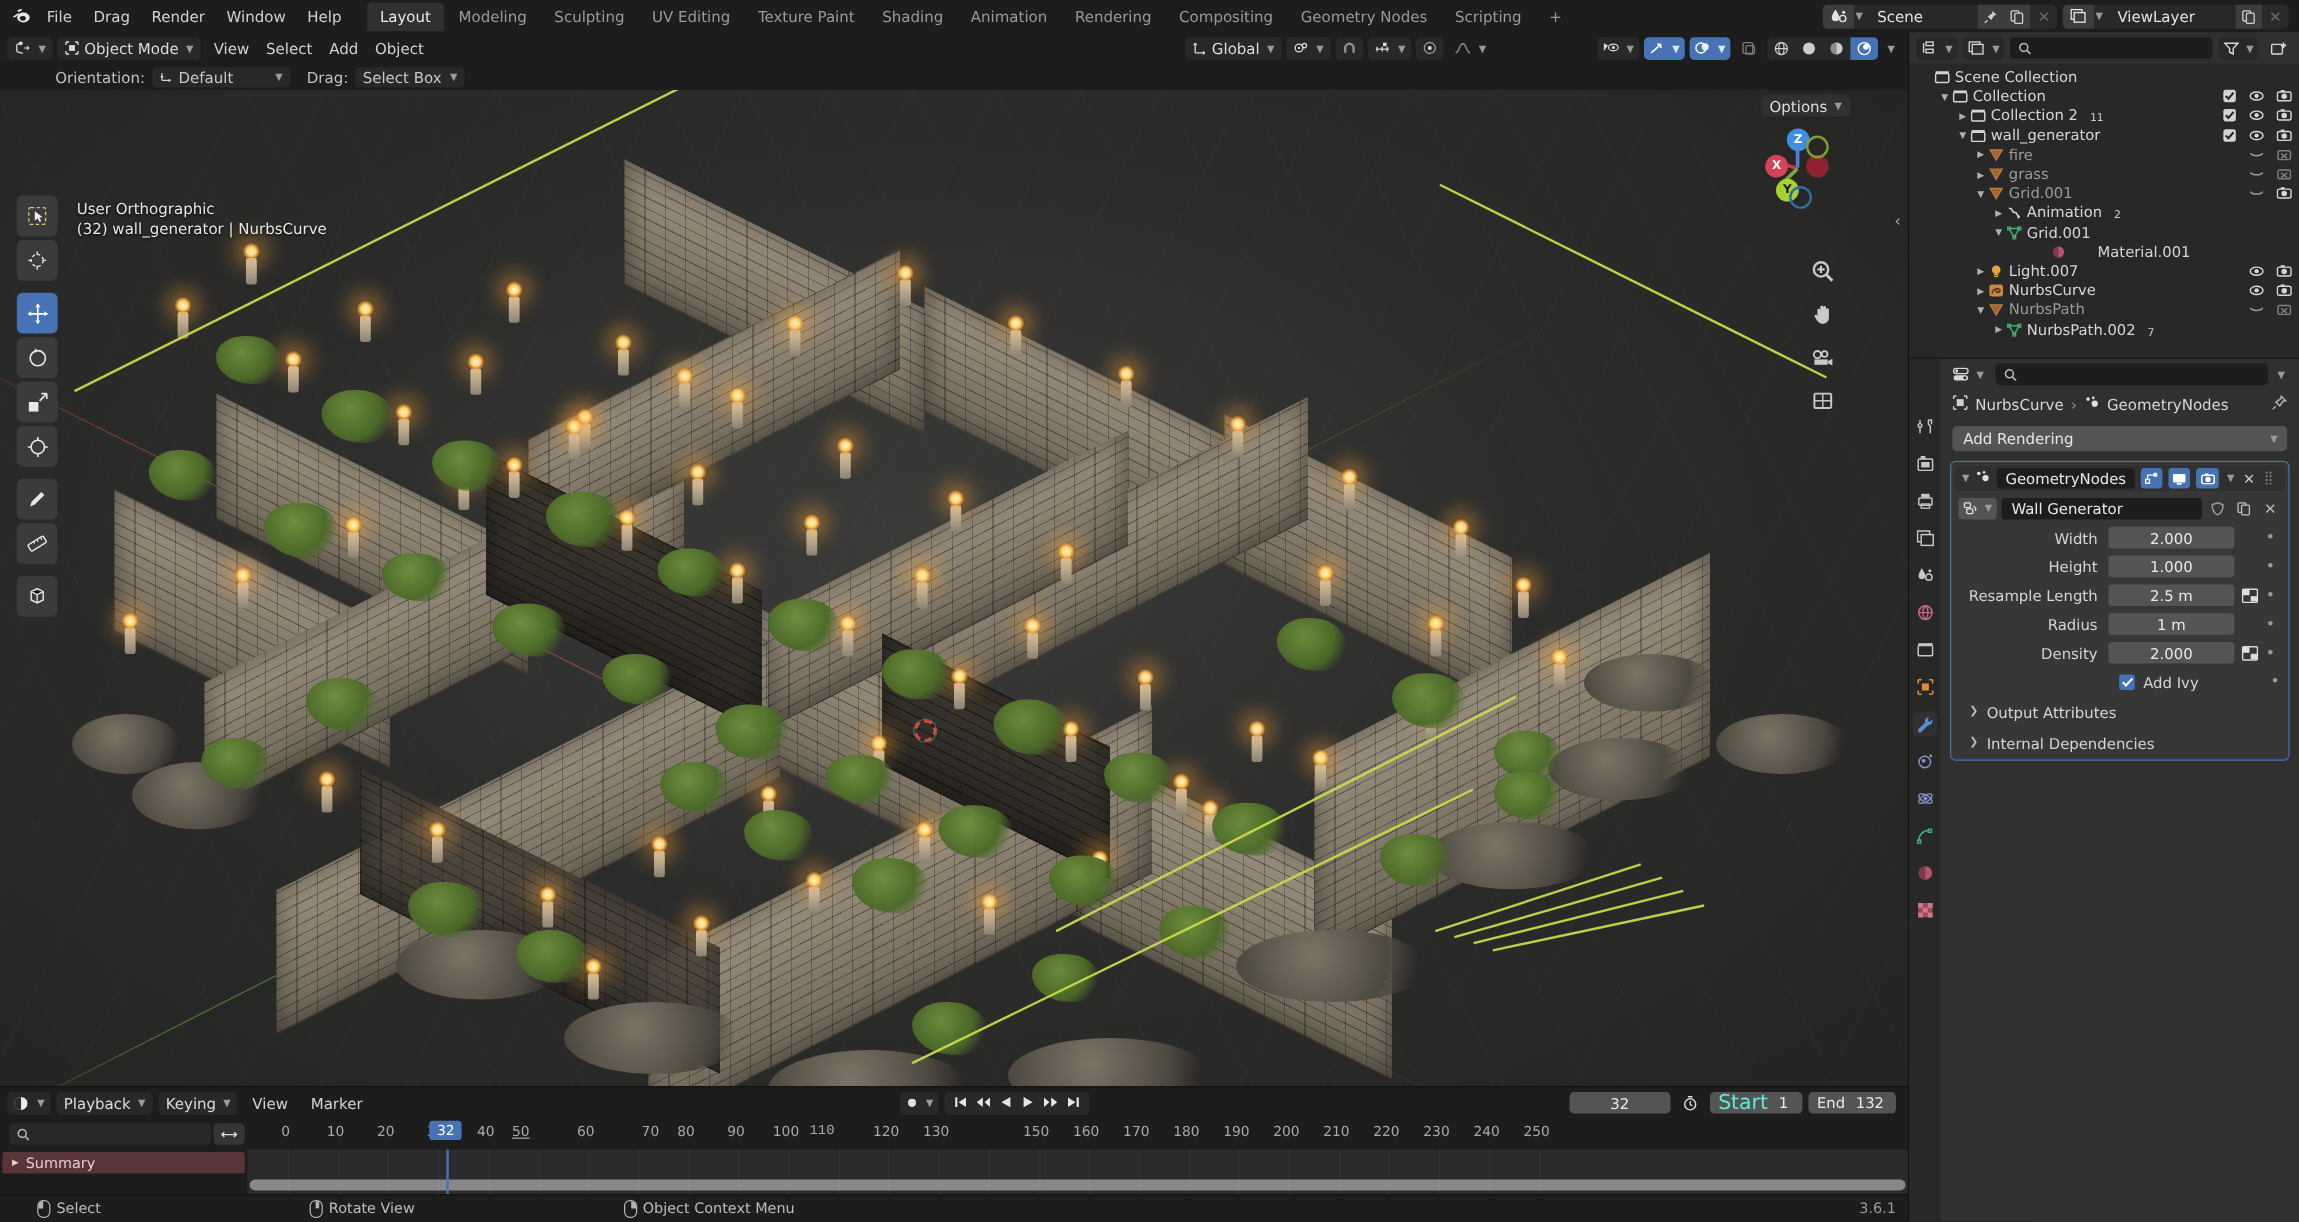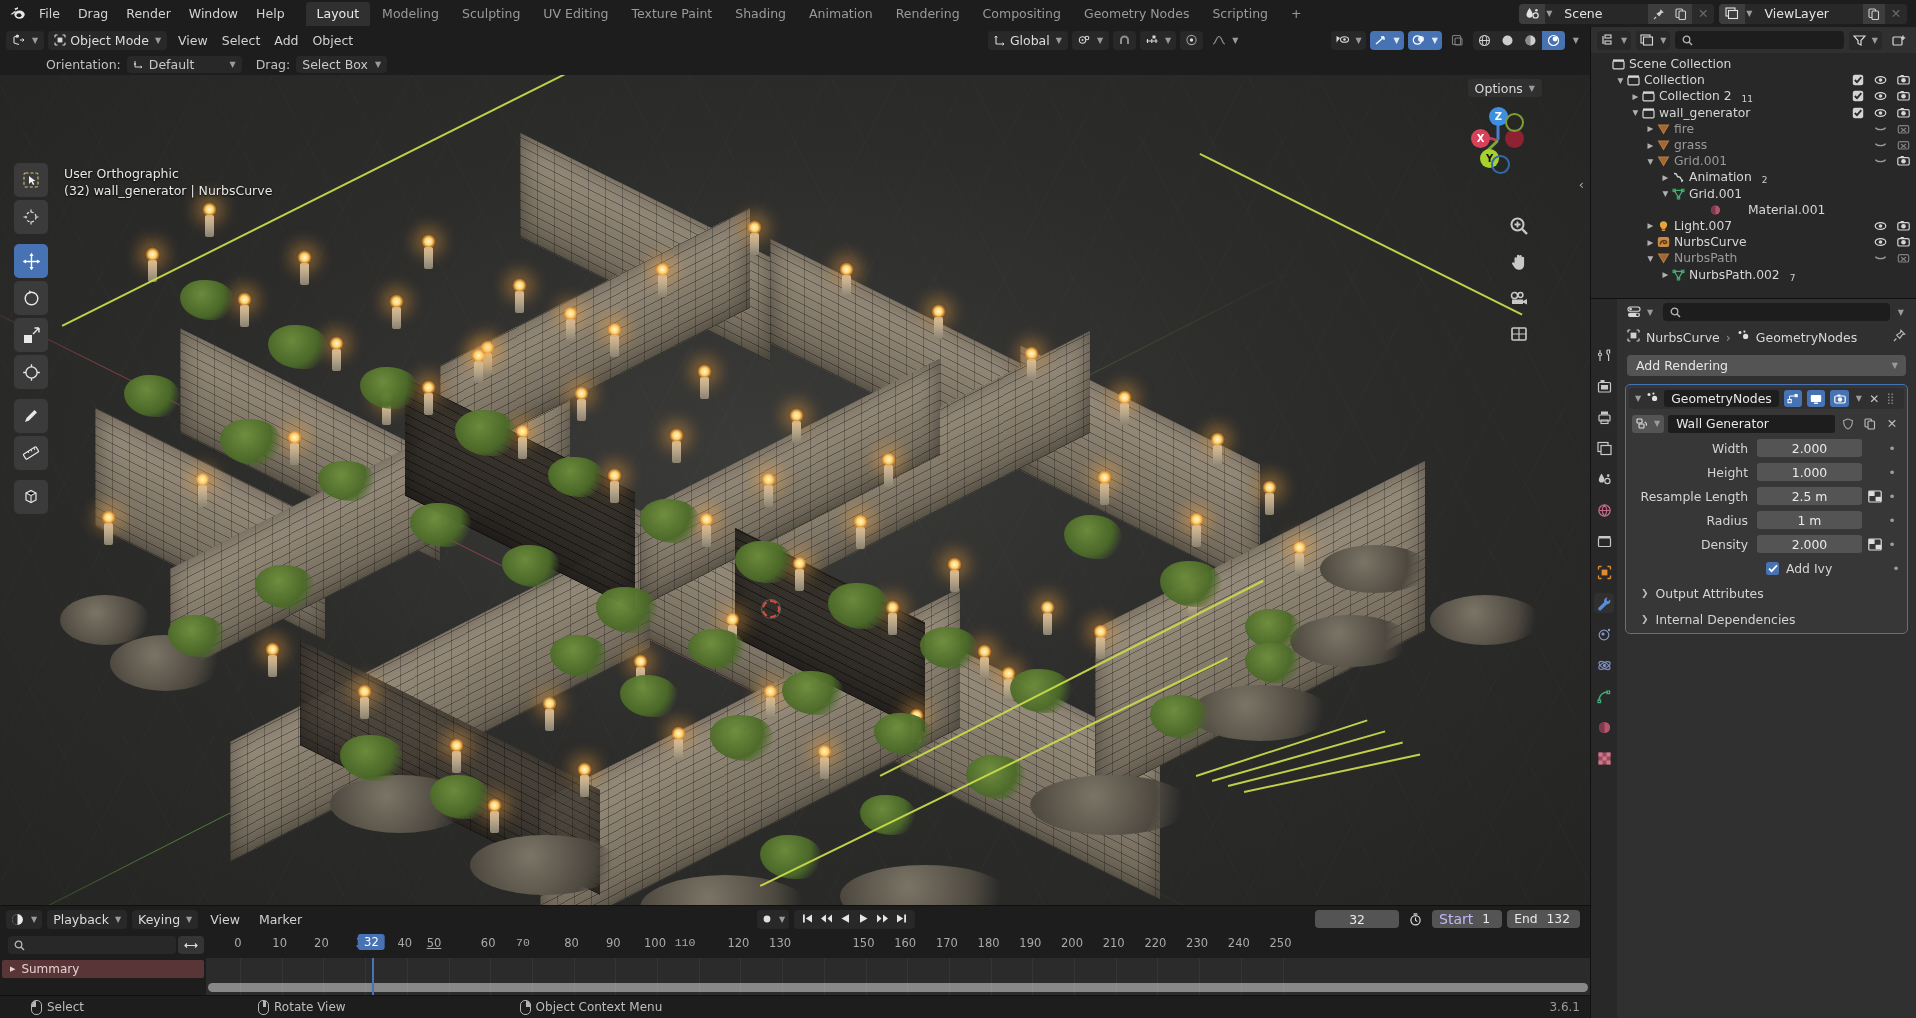--- a/index.html
+++ b/index.html
@@ -787,21 +787,21 @@
 
           <div class="pval" style="width:84px;flex:none;background:#545454;height:18px;border-radius:4px;">32</div>
           <div class="icobox flat">
             <svg width="13" height="13" viewBox="0 0 13 13">
                 <circle cx="6.5" cy="7.3" r="4.6" fill="none" stroke="#dcdcdc" stroke-width="1.2"></circle>
                 <path d="M6.5 4.6 L6.5 7.3 L8.3 8.6" stroke="#dcdcdc" stroke-width="1.1" fill="none"></path>
                 <path d="M4.6 1 L8.4 1" stroke="#dcdcdc" stroke-width="1.3"></path>
               </svg>
           </div>
           <div style="display:flex;background:#545454;border-radius:4px;height:18px;align-items:center;">
-            <span style="padding:0 7px;font-size:14px;color:#c4b5fd">Start</span>
+            <span style="padding:0 7px;font-size:17px;color:#5eead4">Start</span>
             <span style="padding:0 12px 0 2px;font-size:12.3px;color:#eaeaea">1</span>
           </div>
           <div style="display:flex;background:#545454;border-radius:4px;height:18px;align-items:center;margin-right:4px">
             <span style="padding:0 7px;font-size:12.3px;color:#eaeaea">End</span>
             <span style="padding:0 10px 0 2px;font-size:12.3px;color:#eaeaea">132</span>
           </div>
         </div>
 
         <div class="tl-row2">
           <div class="tl-search">
@@ -818,21 +818,21 @@
               </svg>
           </div>
           <div class="ruler" id="tl-ruler">
               <span class="tick" style="left: 34px;">0</span>
               <span class="tick" style="left: 75.7px;">10</span>
               <span class="tick" style="left: 117.4px;">20</span>
               <span class="tick" style="left: 159.1px;">30</span>
               <span class="tick" style="left: 200.8px;">40</span>
               <span class="tick" style="left: 230px; text-decoration: underline;">50</span>
               <span class="tick" style="left: 284.2px;">60</span>
-              <span class="tick" style="left: 319px; font-family: Liberation Mono, monospace;">70</span>
+              <span class="tick" style="left: 338px;">70</span>
               <span class="tick" style="left: 367.6px;">80</span>
               <span class="tick" style="left: 409.3px;">90</span>
               <span class="tick" style="left: 451px;">100</span>
               <span class="tick" style="left: 481px; font-family: Liberation Mono, monospace;">110</span>
               <span class="tick" style="left: 534.4px;">120</span>
               <span class="tick" style="left: 576.1px;">130</span>
               <span class="tick" style="left: 617.8px; margin-top: 40px;">140</span>
               <span class="tick" style="left: 659.5px;">150</span>
               <span class="tick" style="left: 701.2px;">160</span>
               <span class="tick" style="left: 742.9px;">170</span>

